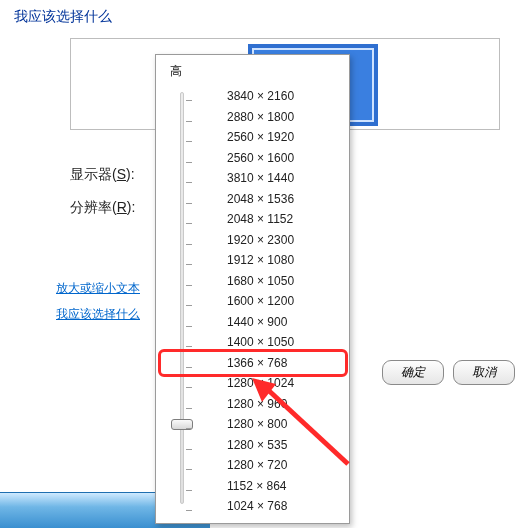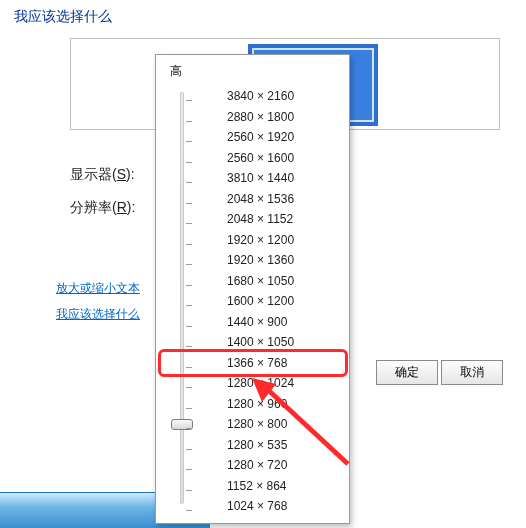--- a/index.html
+++ b/index.html
@@ -37,24 +37,26 @@
   .lbl-res     { top: 199px; }
   .und { text-decoration: underline; }
   .links { position: absolute; left: 56px; font-size: 12px; }
   .link { color: #0066cc; text-decoration: underline; cursor: pointer; display: block; margin-bottom: 8px; }
   .lnk-scale { top: 280px; }
   .lnk-what  { top: 306px; }
   .btn-row { position: absolute; left: 376px; top: 360px; }
   .win-btn {
     background: linear-gradient(#fdfdfd,#e6e6e6);
     border: 1px solid #8a8a8a;
-    border-radius: 0;
+    border-radius: 9px;
     padding: 3px 18px;
     font-size: 12px;
+    margin-left: 6px;
     cursor: pointer;
+    font-style: italic;
   }
   .taskbar {
     position: absolute;
     left: 0; bottom: 0;
     width: 210px; height: 36px;
     background: linear-gradient(#cfeaff,#6fb6e6 40%,#3a8fd0);
     border-top: 1px solid #1f6fb0;
   }
 
   
@@ -147,22 +149,22 @@
     <div class="slider-track"></div>
     <div id="thumb" class="thumb" style="top: 335.25px;"></div>
     <ul class="res-list" id="res-list">
         <li class="res-item">3840 × 2160</li>
         <li class="res-item">2880 × 1800</li>
         <li class="res-item">2560 × 1920</li>
         <li class="res-item">2560 × 1600</li>
         <li class="res-item">3810 × 1440</li>
         <li class="res-item">2048 × 1536</li>
         <li class="res-item">2048 × 1152</li>
-        <li class="res-item">1920 × 1200</li>
-        <li class="res-item">1920 × 1360</li>
+        <li class="res-item">1920 × 2300</li>
+        <li class="res-item">1912 × 1080</li>
         <li class="res-item">1680 × 1050</li>
         <li class="res-item">1600 × 1200</li>
         <li class="res-item">1440 × 900</li>
         <li class="res-item">1400 × 1050</li>
         <li class="res-item">1366 × 768</li>
         <li class="res-item">1280 × 1024</li>
         <li class="res-item">1280 × 960</li>
         <li class="res-item">1280 × 800</li>
         <li class="res-item">1280 × 535</li>
         <li class="res-item">1280 × 720</li>

